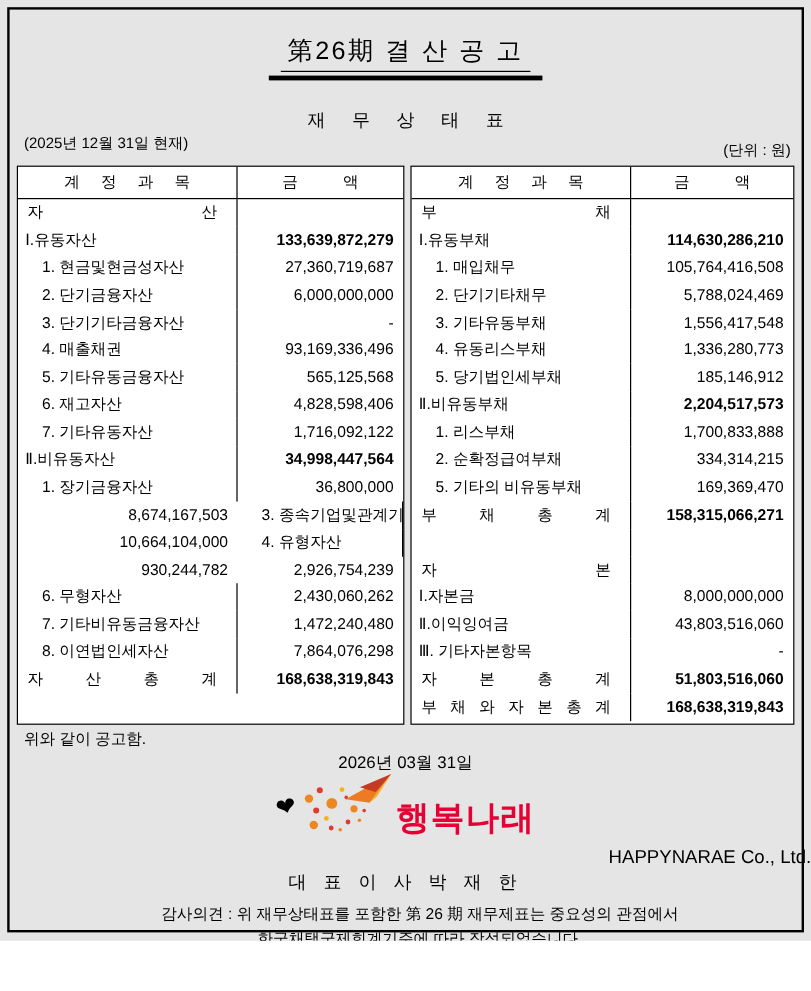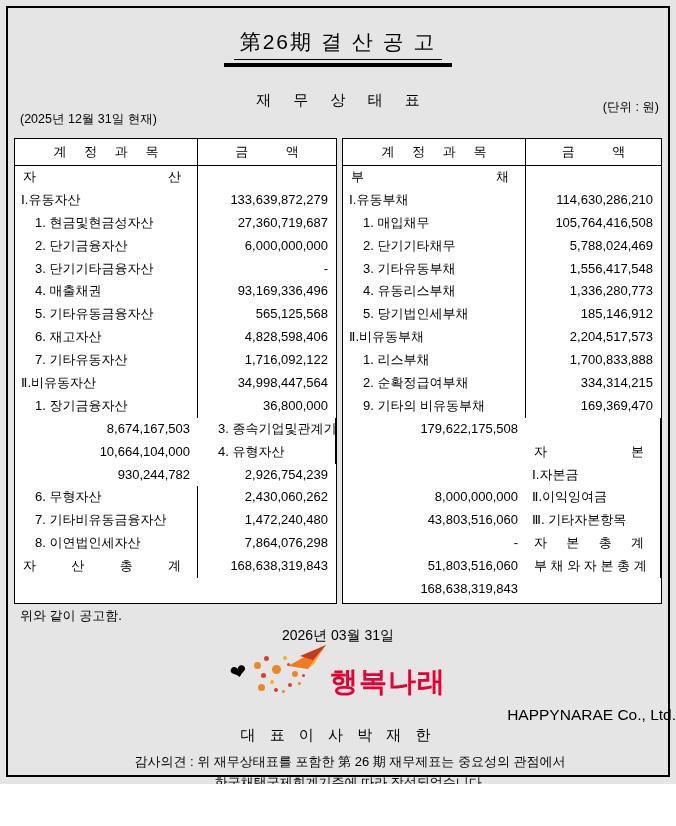--- a/index.html
+++ b/index.html
@@ -8,37 +8,37 @@
   .page-border{position:absolute;left:6px;top:6px;right:6px;bottom:7px;border:2px solid #000;pointer-events:none;}
 
   
   .title-wrap{position:absolute;left:0;right:0;top:28px;text-align:center;}
   .doc-title{display:inline-block;font-size:21px;font-weight:400;letter-spacing:2px;padding:0 6px 3px 6px;border-bottom:1.5px solid #000;}
   .title-bar{width:228px;height:3.5px;background:#000;margin:3px auto 0 auto;}
   .doc-subtitle{margin-top:24px;font-size:15px;letter-spacing:9px;text-indent:9px;}
 
   
   .asof{position:absolute;left:20px;top:111px;font-size:12.5px;}
-  .unit{position:absolute;right:17px;top:99px;font-size:12.5px;}
+  .unit{position:absolute;right:17px;top:117px;font-size:12.5px;}
 
   
   .fin-table{position:absolute;top:138px;box-sizing:border-box;border:1.5px solid #000;
              display:grid;grid-template-rows:27px;grid-auto-rows:22.9px;background:#fff;}
   .table-assets{left:14px;width:323px;height:466px;grid-template-columns:183px 1fr;}
   .table-liab{left:342px;width:320px;height:466px;grid-template-columns:183px 1fr;}
   .cell{font-size:13px;line-height:22.9px;white-space:nowrap;overflow:hidden;}
   .hdr{line-height:26px;border-bottom:1.5px solid #000;}
   .hdr-account{text-align:center;word-spacing:14px;border-right:1.5px solid #000;}
   .hdr-amount{text-align:center;word-spacing:34px;}
   .label{border-right:1.5px solid #000;}
   .label.group{padding-left:6px;}
   .label.item{padding-left:20px;}
   .label.spread{text-align:justify;text-align-last:justify;padding:0 16px 0 8px;}
   .amount{text-align:right;padding-right:8px;}
-  .amount.bold{font-weight:400;}
+  .amount.bold{font-weight:700;}
 
   
   .notice{position:absolute;left:20px;top:607px;font-size:13px;}
   .ann-date{position:absolute;left:0;right:0;top:627px;text-align:center;font-size:14px;}
   .logo-row{position:absolute;left:0;right:0;top:645px;height:60px;display:flex;justify-content:center;align-items:center;gap:4px;}
   .logo-mark{position:relative;width:96px;height:58px;}
   .logo-heart{position:absolute;left:0;top:14px;font-size:20px;transform:rotate(-14deg);}
   .dot{position:absolute;border-radius:50%;}
   .logo-plane{position:absolute;right:-2px;top:-2px;}
   .logo-text{font-size:28px;font-weight:700;letter-spacing:1px;padding-top:14px;}
@@ -121,23 +121,24 @@
       <div class="cell label item">4. 유동리스부채</div>
       <div class="cell amount">1,336,280,773</div>
       <div class="cell label item">5. 당기법인세부채</div>
       <div class="cell amount">185,146,912</div>
       <div class="cell label group">Ⅱ.비유동부채</div>
       <div class="cell amount bold">2,204,517,573</div>
       <div class="cell label item">1. 리스부채</div>
       <div class="cell amount">1,700,833,888</div>
       <div class="cell label item">2. 순확정급여부채</div>
       <div class="cell amount">334,314,215</div>
-      <div class="cell label item">9. 기타의 비유동부채</div>
+      <div class="cell label item">5. 기타의 비유동부채</div>
       <div class="cell amount">169,369,470</div>
-      <div class="cell amount bold">179,622,175,508</div>
+      <div class="cell label spread">부 채 총 계</div>
+      <div class="cell amount bold">158,315,066,271</div>
       <div class="cell label group"></div>
       <div class="cell amount"></div>
       <div class="cell label spread">자 본</div>
       <div class="cell amount"></div>
       <div class="cell label group">Ⅰ.자본금</div>
       <div class="cell amount">8,000,000,000</div>
       <div class="cell label group">Ⅱ.이익잉여금</div>
       <div class="cell amount">43,803,516,060</div>
       <div class="cell label group">Ⅲ. 기타자본항목</div>
       <div class="cell amount">-</div>

